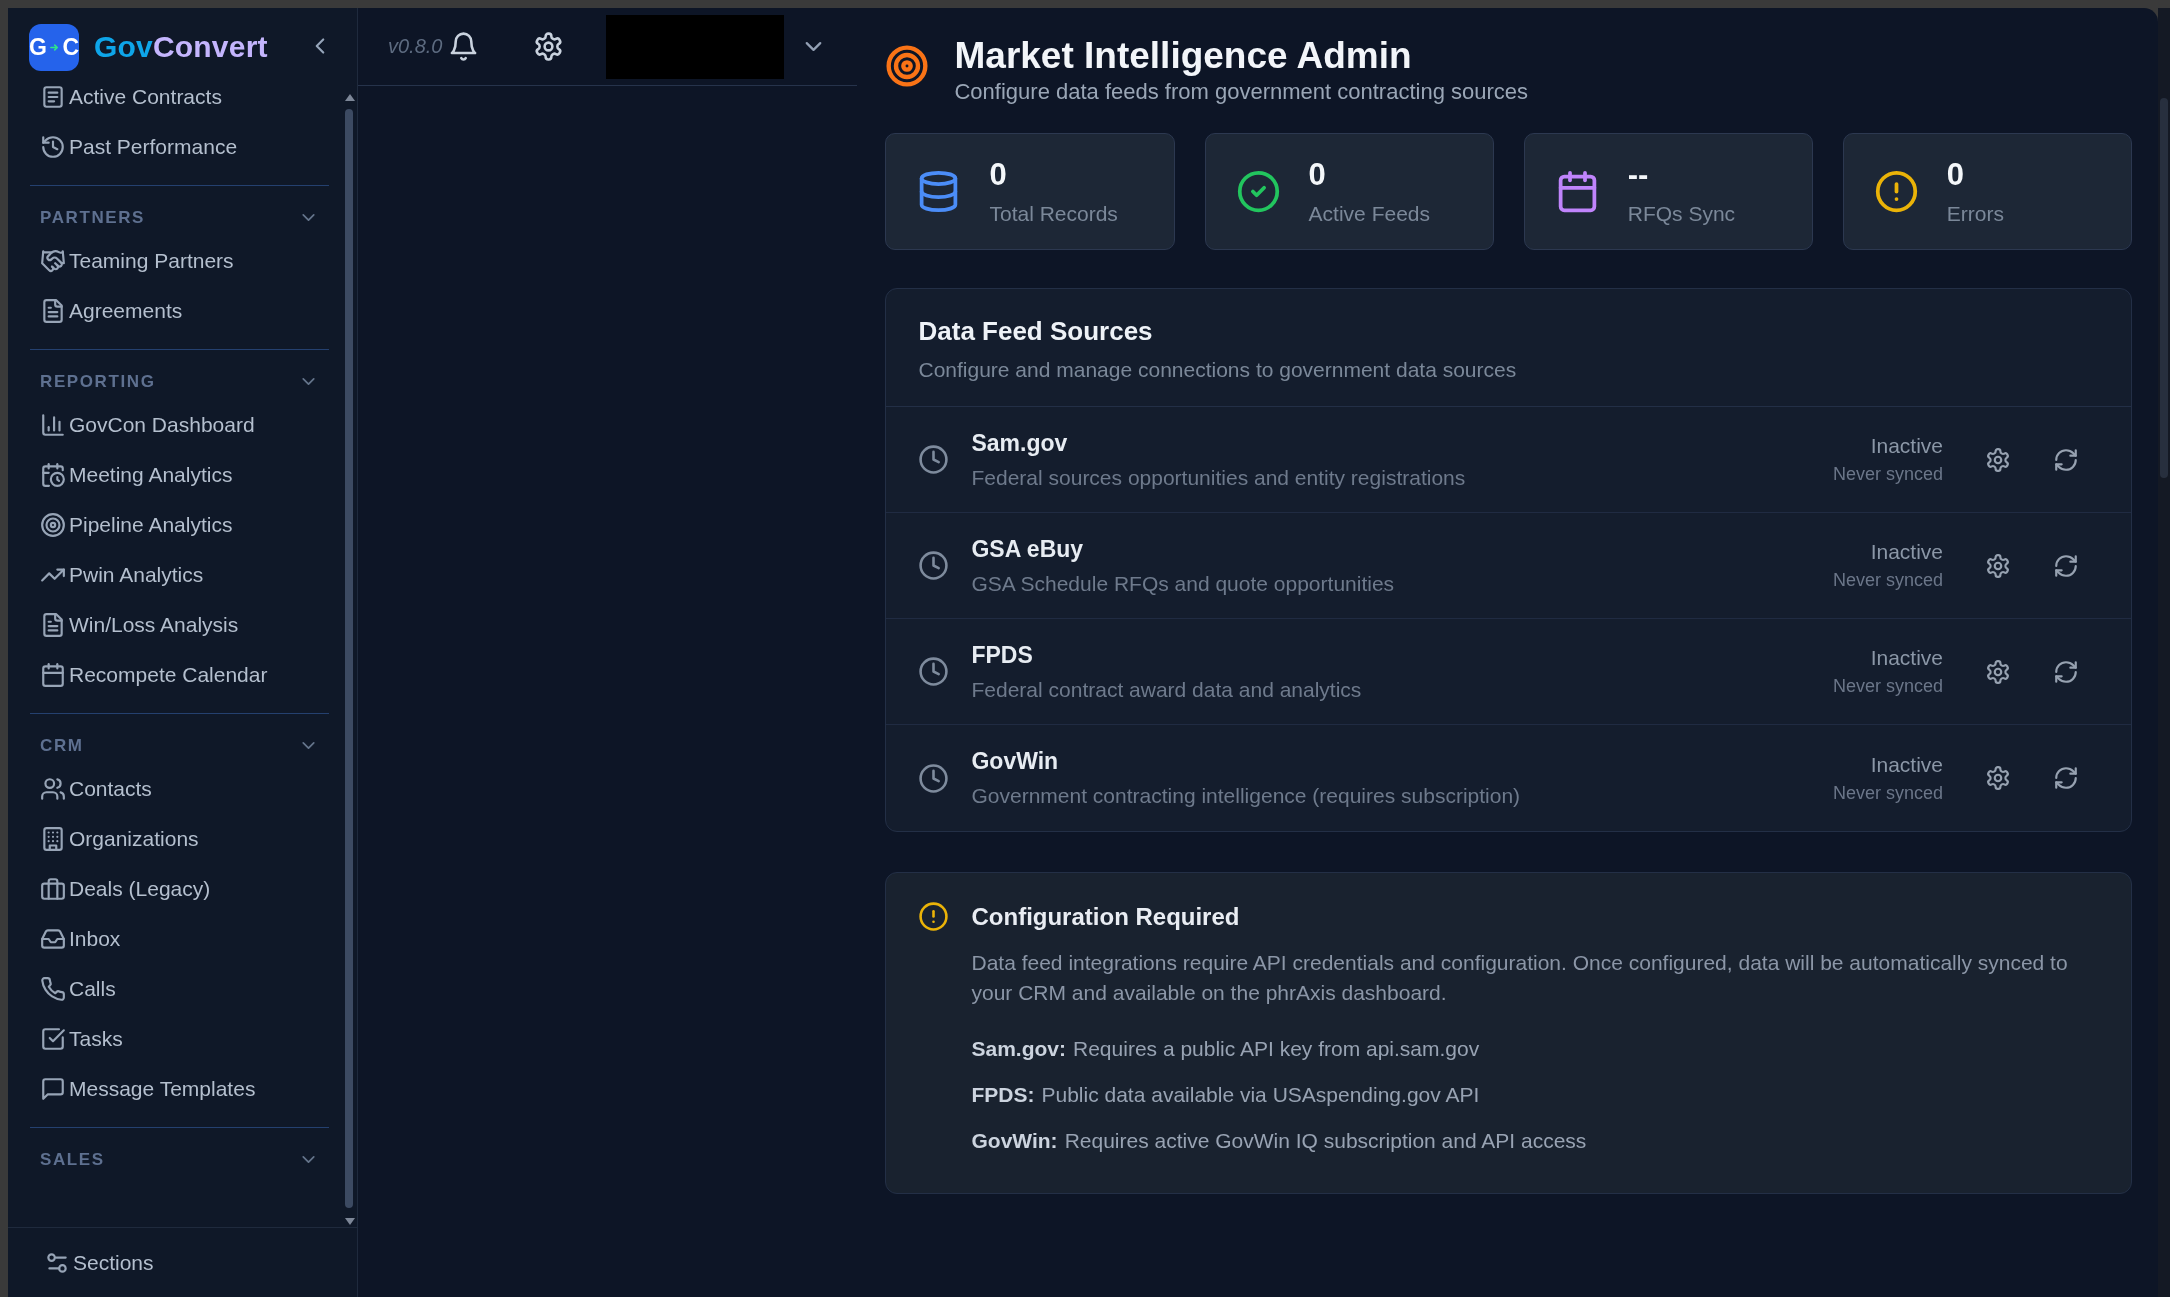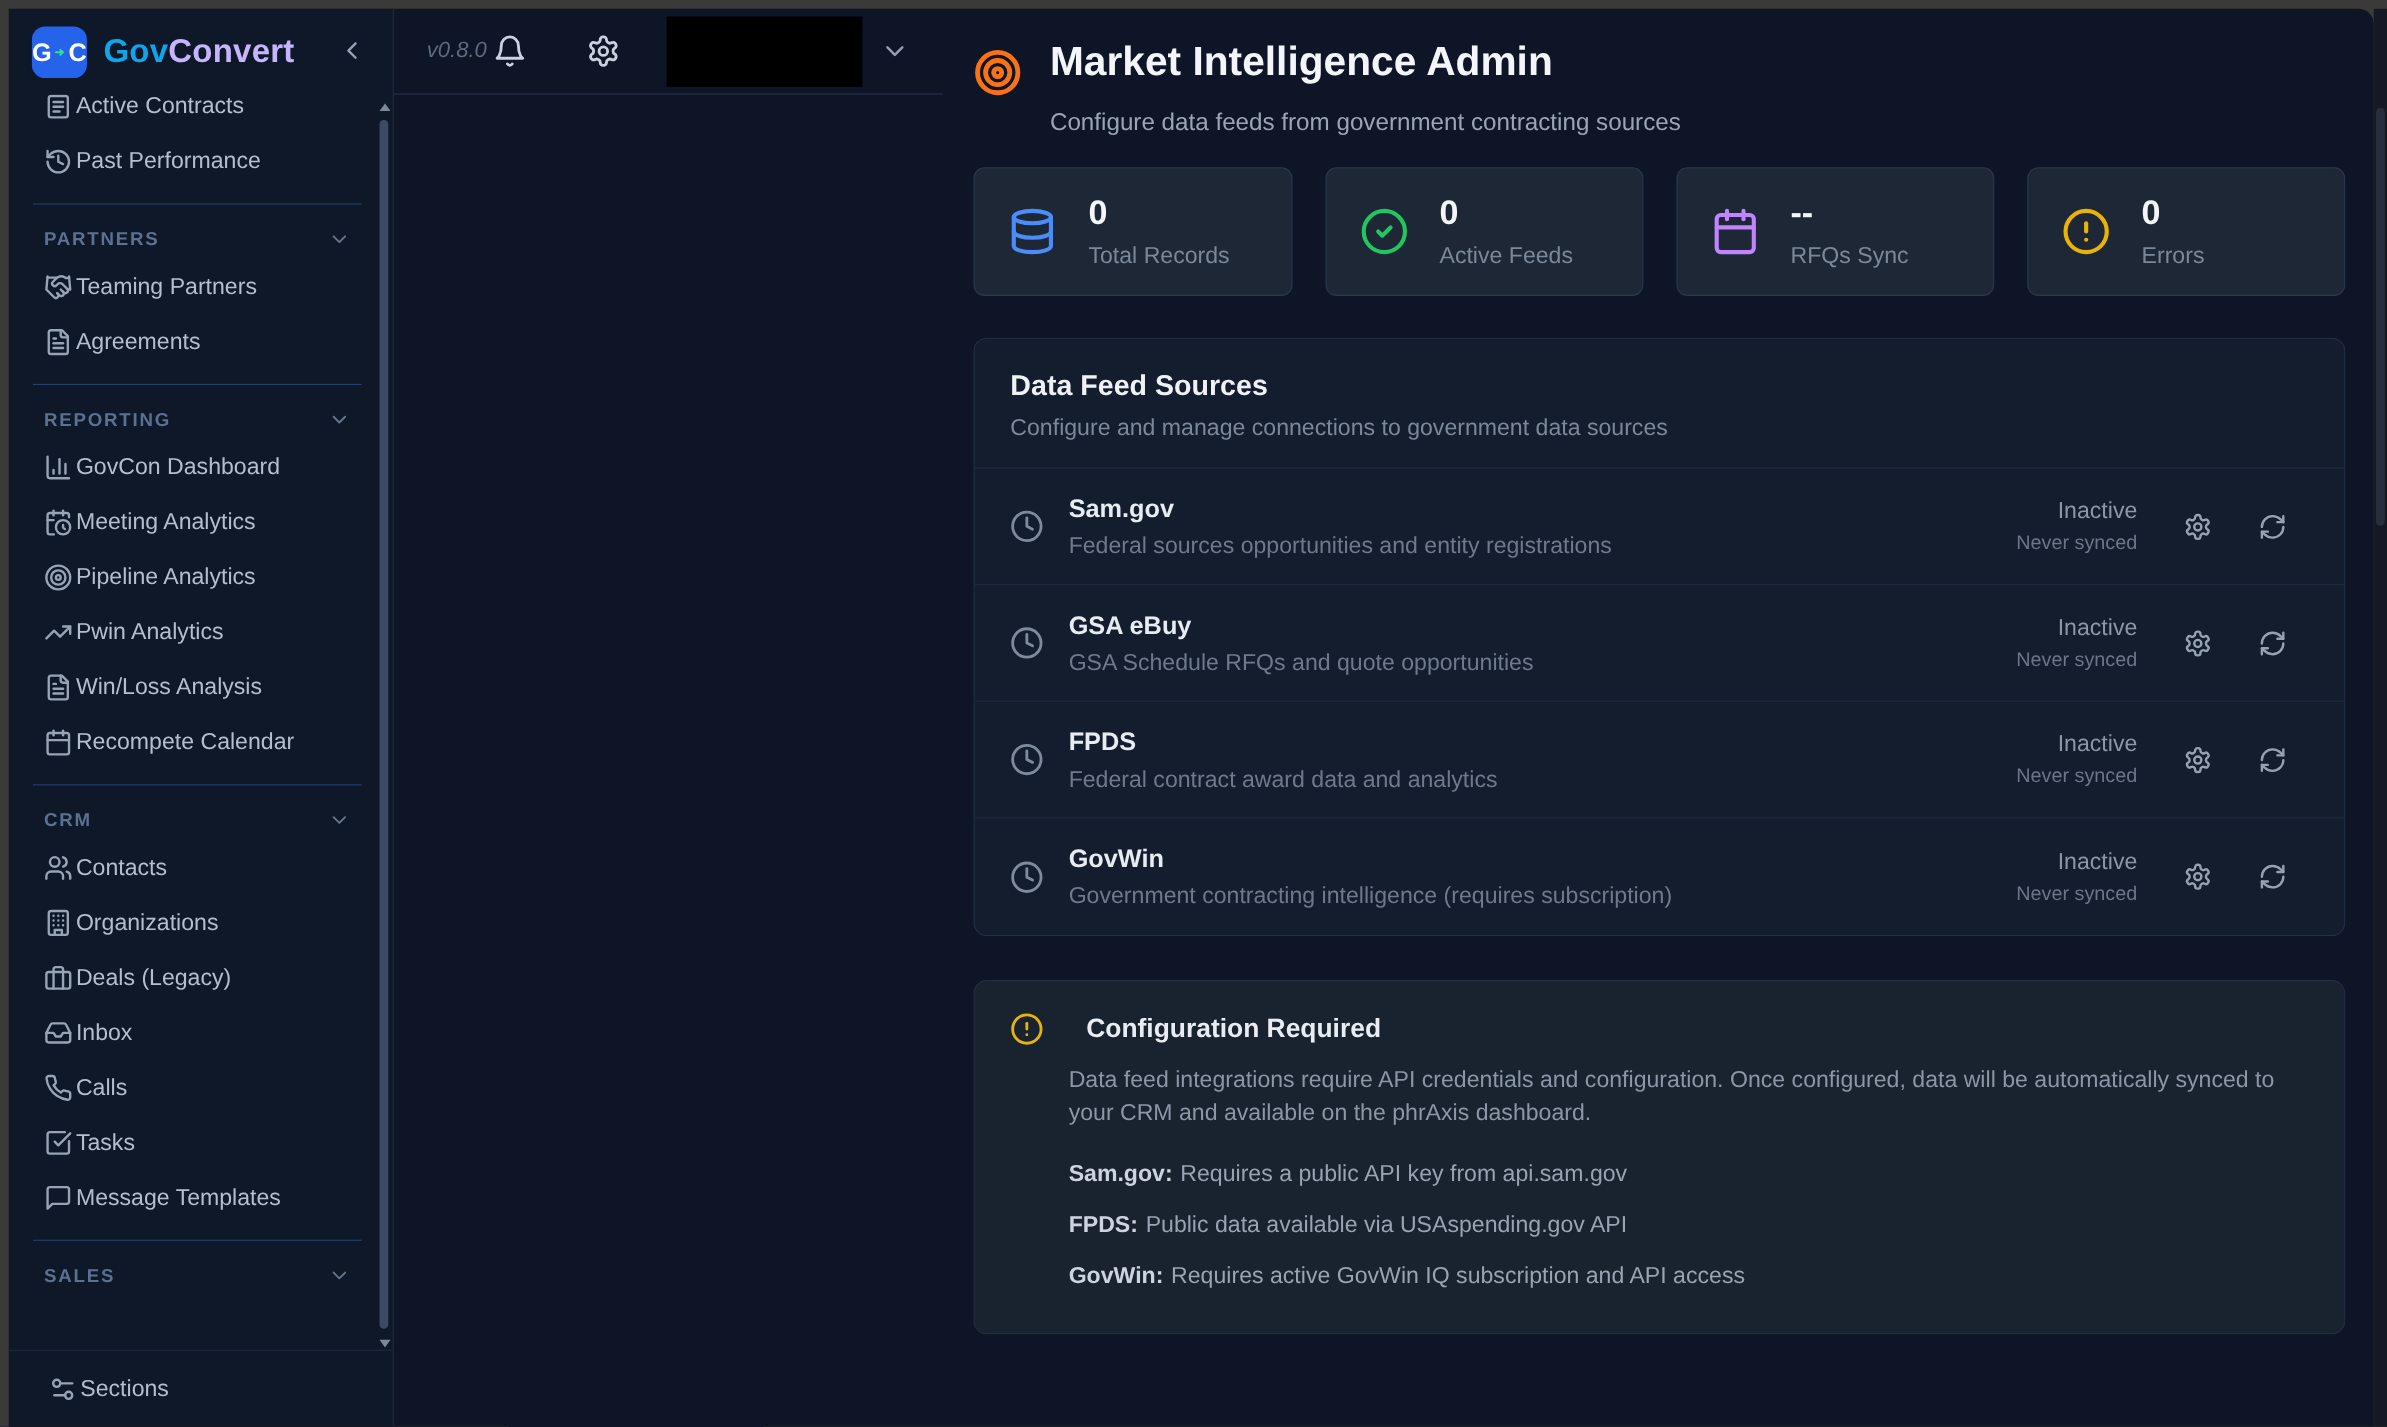--- a/index.html
+++ b/index.html
@@ -65,21 +65,21 @@
   .redaction { width:178px; height:64px; background:#000; }
   .user-chevron { margin-left:16px; color:#93a0b4; display:flex; }
   .user-chevron svg { width:27px; height:27px; }
 
   .content { flex:1; padding:18px 26px 0 28px; overflow:hidden; }
 
   .page-header { display:flex; align-items:flex-start; gap:25px; margin:8px 0 28px; }
   .page-header .ph-icon { margin-top:10px; color:#f97316; display:flex; }
   .page-header .ph-icon svg { width:44px; height:44px; stroke-width:2.4; }
   .page-title { font-size:37px; font-weight:bold; color:#f2f5f9; line-height:1.2; }
-  .page-subtitle { font-size:22px; color:#9aa6b6; margin-top:20px; }
+  .page-subtitle { font-size:22px; color:#9aa6b6; margin-top:1px; }
 
   .stats { display:grid; grid-template-columns:repeat(4,1fr); gap:30px; margin-bottom:38px; }
   .stat-card { background:#1d2736; border:1px solid #2c3850; border-radius:10px; height:117px;
                display:flex; align-items:center; padding:0 30px; gap:28px; }
   .stat-icon { display:flex; flex:none; }
   .stat-icon svg { width:45px; height:45px; }
   .stat-value { font-size:31px; font-weight:bold; color:#f4f7fa; margin-bottom:9px; }
   .stat-label { font-size:21px; color:#7b8899; }
 
   .panel { border:1px solid #232f46; border-radius:12px; }
@@ -96,21 +96,21 @@
   .feed-name { font-size:23px; font-weight:bold; color:#e7ecf2; margin-bottom:9px; }
   .feed-desc { font-size:21px; color:#6e7a8c; }
   .feed-status { margin-left:auto; text-align:right; margin-right:34px; }
   .feed-status-main { font-size:21px; color:#8b97a7; margin-bottom:6px; }
   .feed-status-sub { font-size:18px; color:#6b7689; }
   .feed-action { background:none; border:none; color:#97a2b1; cursor:pointer; display:flex; padding:8px; }
   .feed-action svg { width:26px; height:26px; }
   .feed-action.sync { margin-left:26px; }
 
   .config { background:#19222f; padding:28px 32px 34px; }
-  .config-header { display:flex; align-items:center; gap:38px; margin-bottom:16px; }
+  .config-header { display:flex; align-items:center; gap:22px; margin-bottom:16px; }
   .config-header .cfg-ic { color:#eab308; display:flex; }
   .config-header .cfg-ic svg { width:31px; height:31px; }
   .config-title { font-size:24px; font-weight:bold; color:#e9edf3; }
   .config-desc { font-size:21px; color:#8b96a7; margin:0 0 30px 53px; line-height:1.4; }
   .config-line { font-size:21px; color:#98a3b3; margin:0 0 22px 53px; }
   .config-line:last-child { margin-bottom:6px; }
   .config-line strong { color:#ccd4df; margin-right:7px; }
 </style>
 </head>
 <body>

